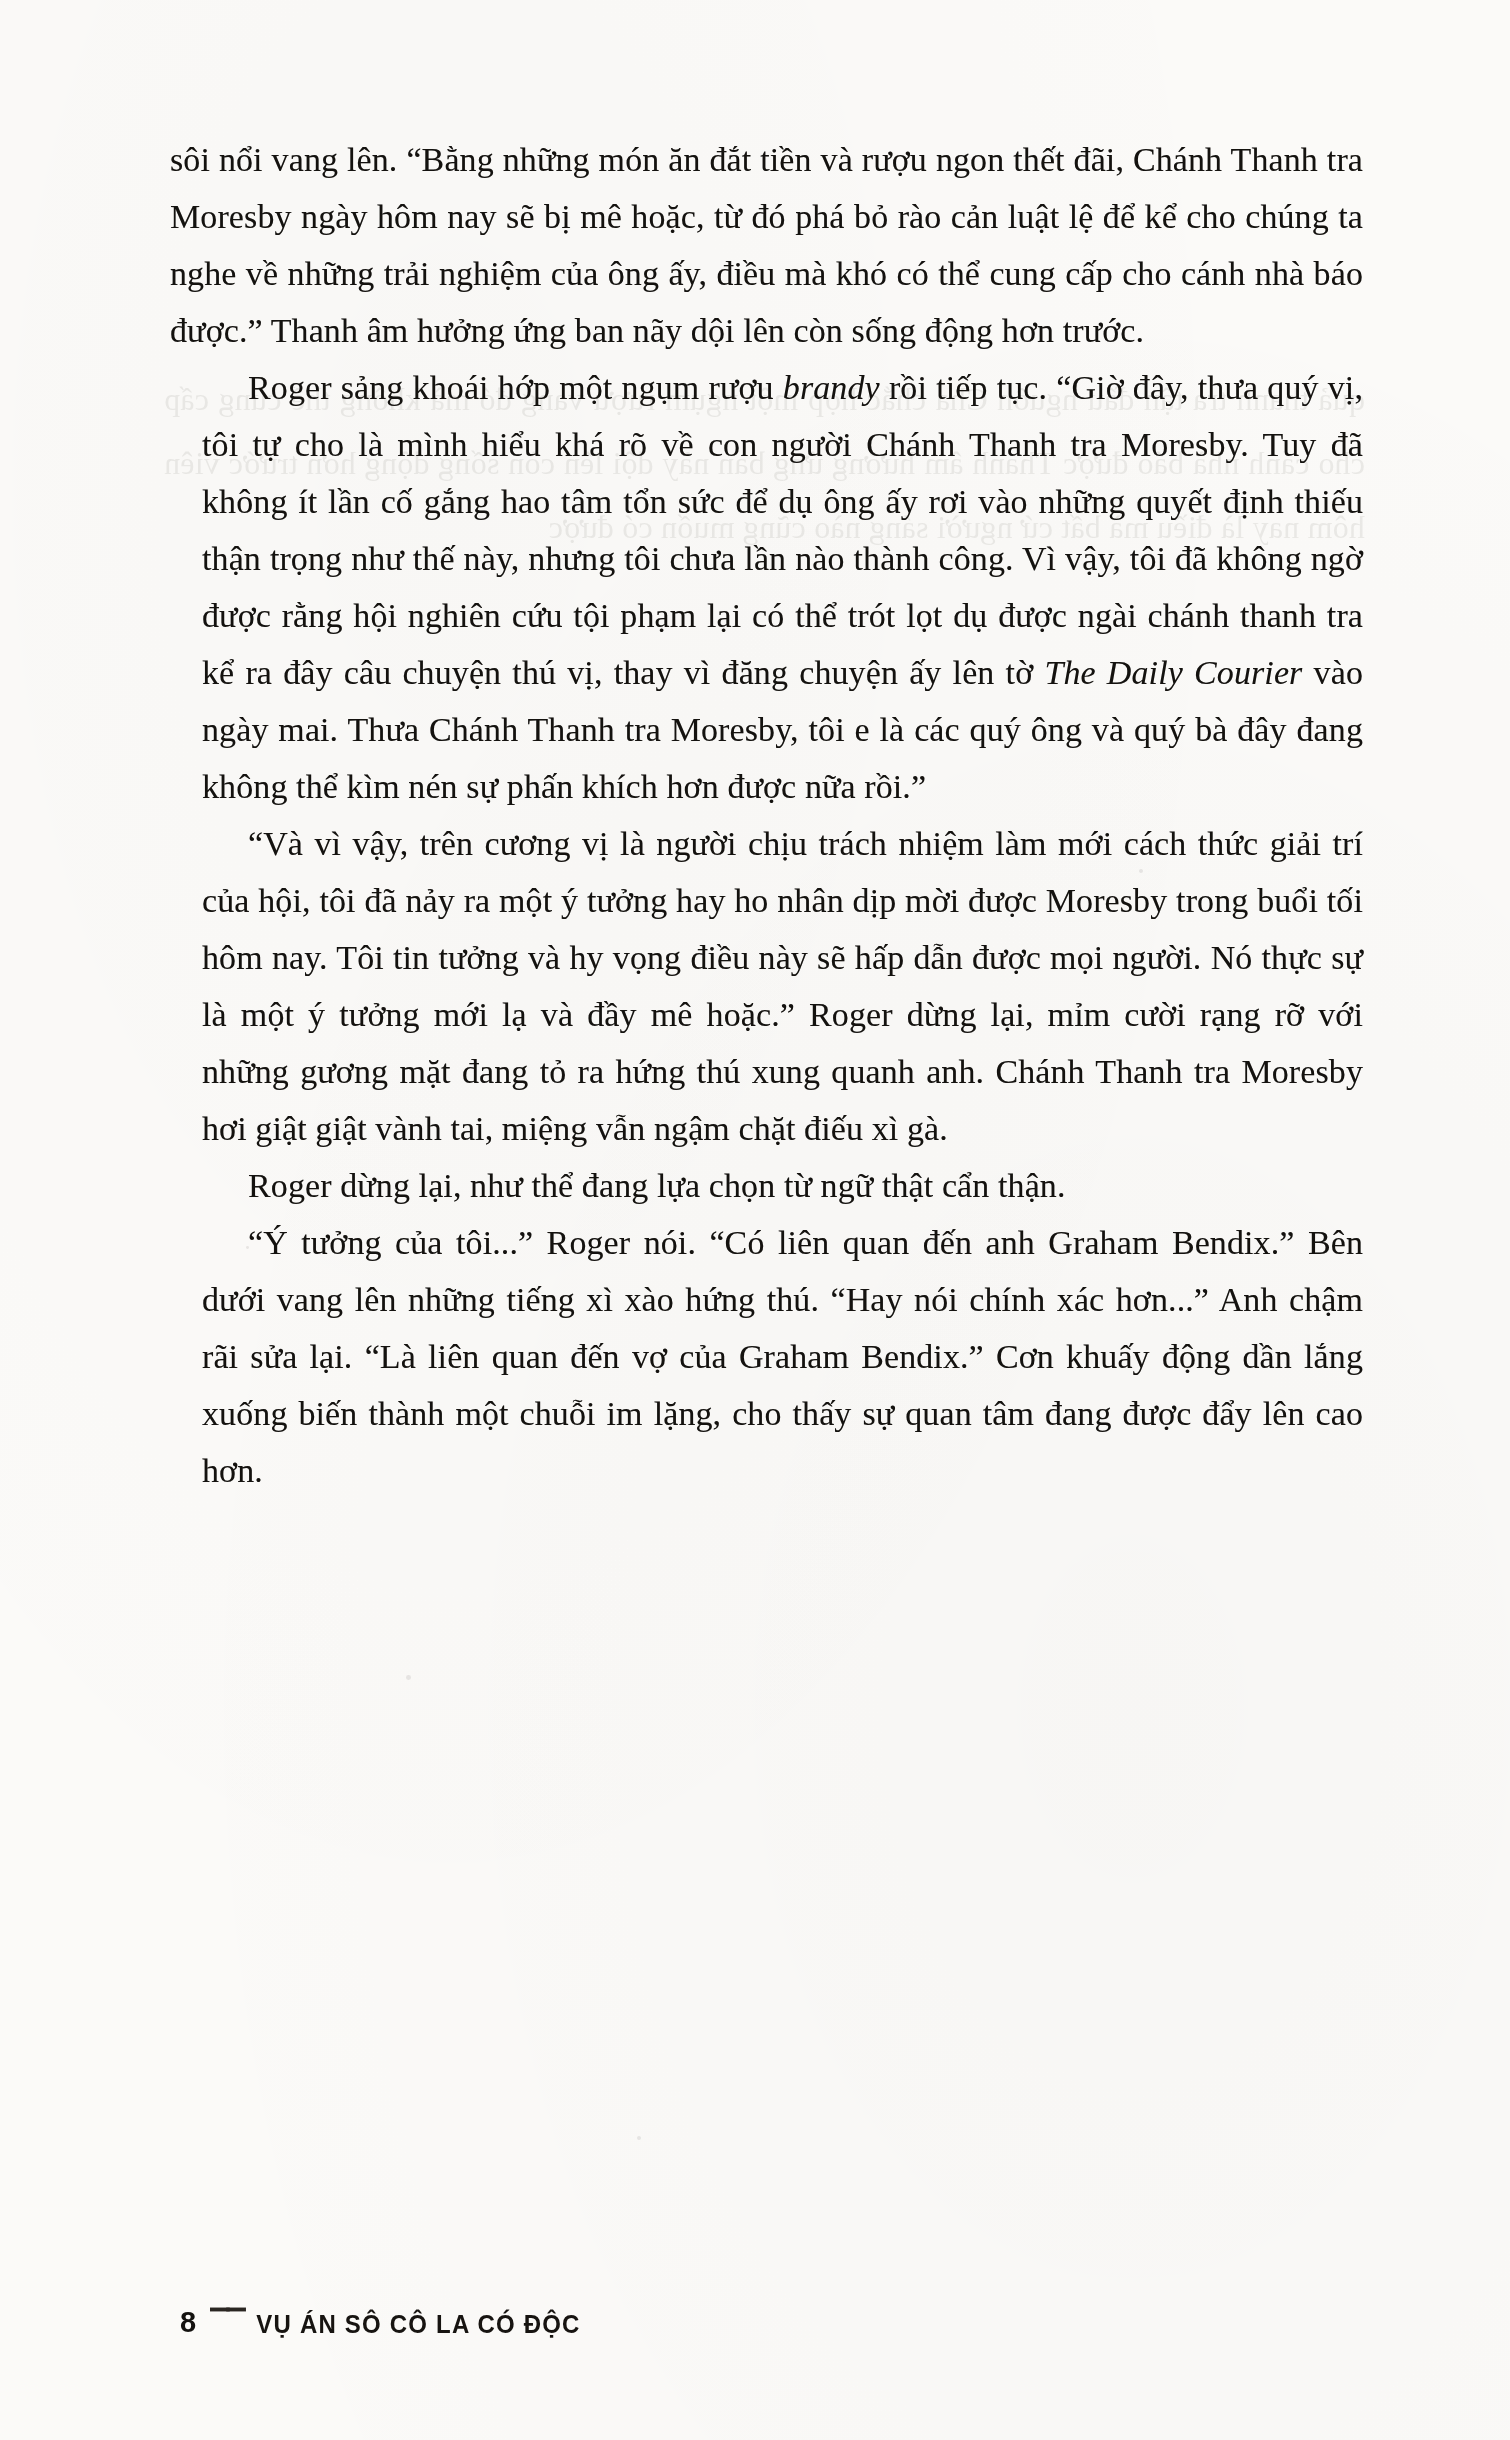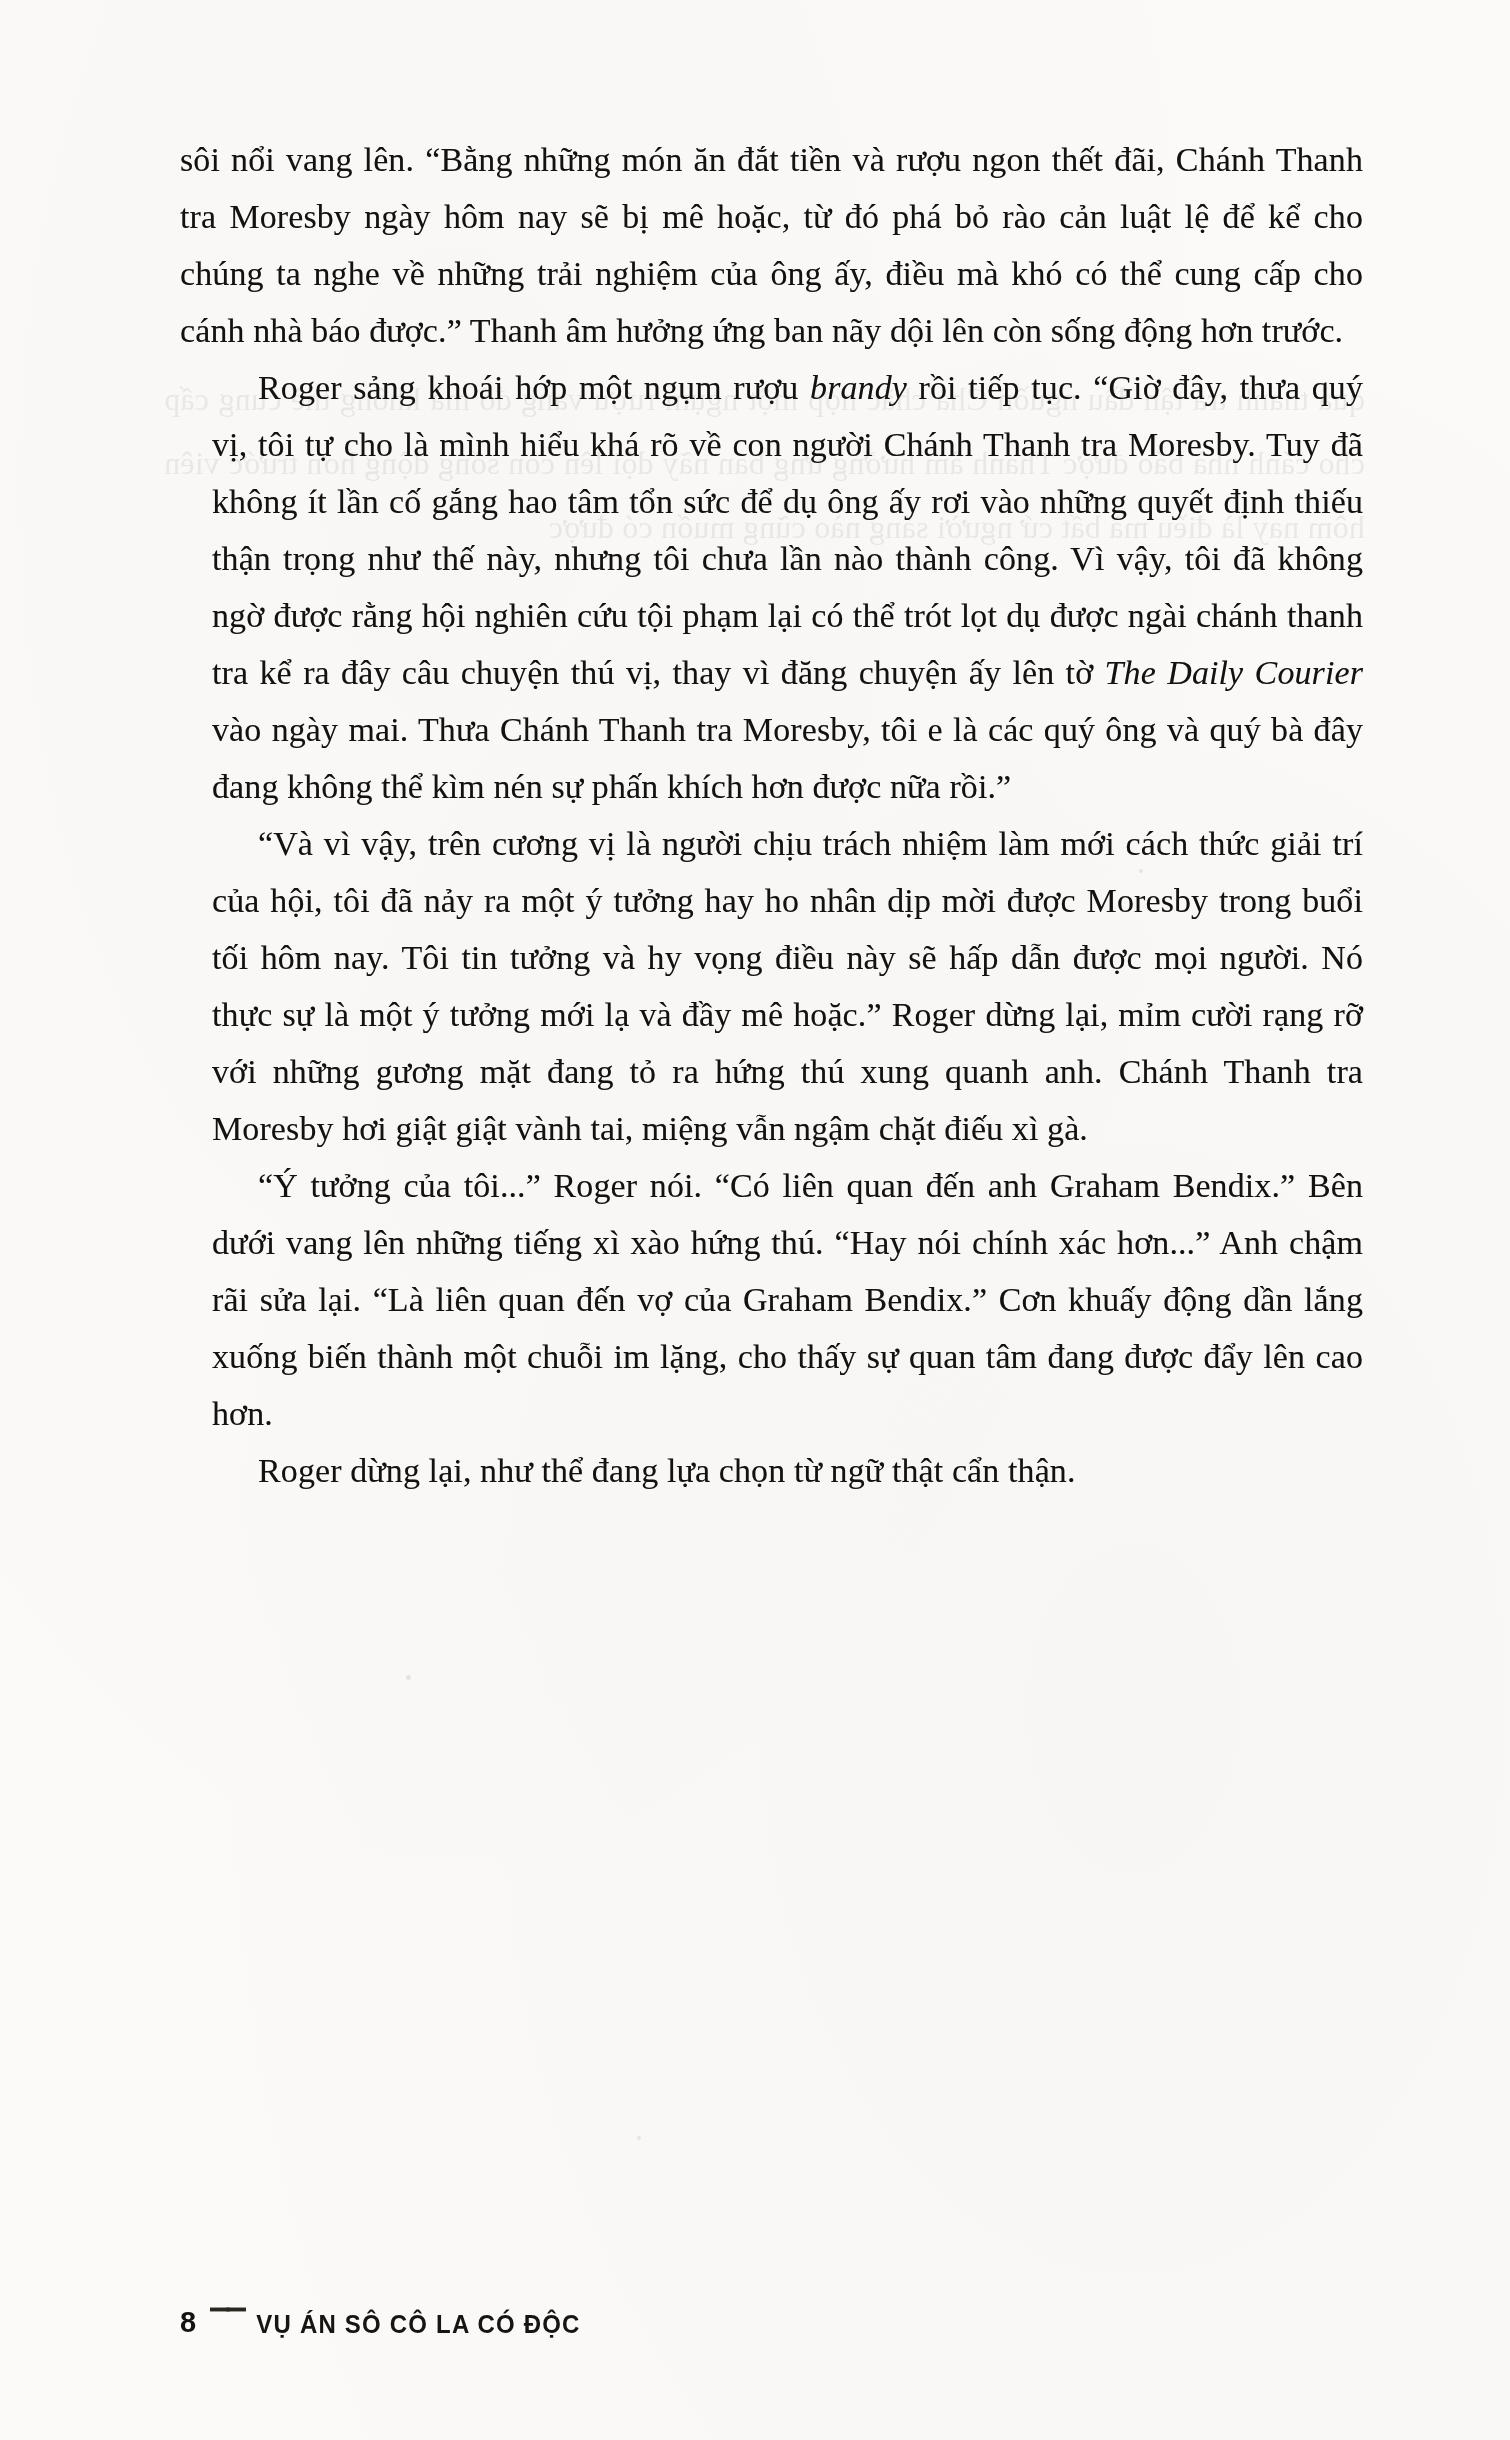--- a/index.html
+++ b/index.html
@@ -37,21 +37,21 @@
     transform: scaleX(-1);
     letter-spacing: 0.2px;
     text-align: justify;
     pointer-events: none;
     user-select: none;
     filter: blur(0.4px);
   }
 
   .content {
     position: absolute;
-    left: 180px;
+    left: 170px;
     right: 147px;
     top: 131px;
   }
 
   p {
     margin: 0;
     font-size: 34px;
     line-height: 57px;
     text-align: justify;
     text-justify: inter-word;
@@ -129,23 +129,23 @@
 <div class="speck" style="left:246px; top:1246px; width:2.9px; height:2.9px;"></div>
 
 <div class="content">
 
   <p>sôi nổi vang lên. “Bằng những món ăn đắt tiền và rượu ngon thết đãi, Chánh Thanh tra Moresby ngày hôm nay sẽ bị mê hoặc, từ đó phá bỏ rào cản luật lệ để kể cho chúng ta nghe về những trải nghiệm của ông ấy, điều mà khó có thể cung cấp cho cánh nhà báo được.” Thanh âm hưởng ứng ban nãy dội lên còn sống động hơn trước.</p>
 
   <p class="indent"><span>Roger sảng khoái hớp một ngụm rượu </span><span class="it">brandy</span><span> rồi tiếp tục. “Giờ đây, thưa quý vị, tôi tự cho là mình hiểu khá rõ về con người Chánh Thanh tra Moresby. Tuy đã không ít lần cố gắng hao tâm tổn sức để dụ ông ấy rơi vào những quyết định thiếu thận trọng như thế này, nhưng tôi chưa lần nào thành công. Vì vậy, tôi đã không ngờ được rằng hội nghiên cứu tội phạm lại có thể trót lọt dụ được ngài chánh thanh tra kể ra đây câu chuyện thú vị, thay vì đăng chuyện ấy lên tờ </span><span class="it">The Daily Courier</span><span> vào ngày mai. Thưa Chánh Thanh tra Moresby, tôi e là các quý ông và quý bà đây đang không thể kìm nén sự phấn khích hơn được nữa rồi.”</span></p>
 
   <p class="indent">“Và vì vậy, trên cương vị là người chịu trách nhiệm làm mới cách thức giải trí của hội, tôi đã nảy ra một ý tưởng hay ho nhân dịp mời được Moresby trong buổi tối hôm nay. Tôi tin tưởng và hy vọng điều này sẽ hấp dẫn được mọi người. Nó thực sự là một ý tưởng mới lạ và đầy mê hoặc.” Roger dừng lại, mỉm cười rạng rỡ với những gương mặt đang tỏ ra hứng thú xung quanh anh. Chánh Thanh tra Moresby hơi giật giật vành tai, miệng vẫn ngậm chặt điếu xì gà.</p>
 
+  <p class="indent">Roger dừng lại, như thể đang lựa chọn từ ngữ thật cẩn thận.</p>
+
   <p class="indent">“Ý tưởng của tôi...” Roger nói. “Có liên quan đến anh Graham Bendix.” Bên dưới vang lên những tiếng xì xào hứng thú. “Hay nói chính xác hơn...” Anh chậm rãi sửa lại. “Là liên quan đến vợ của Graham Bendix.” Cơn khuấy động dần lắng xuống biến thành một chuỗi im lặng, cho thấy sự quan tâm đang được đẩy lên cao hơn.</p>
-
-  <p class="indent">Roger dừng lại, như thể đang lựa chọn từ ngữ thật cẩn thận.</p>
 
 </div>
 
 <div class="footer">
   <span class="folio">8</span>
   <span class="folio-mark">▔▔</span>
   <span class="booktitle">VỤ ÁN SÔ CÔ LA CÓ ĐỘC</span>
 </div>
 
 

